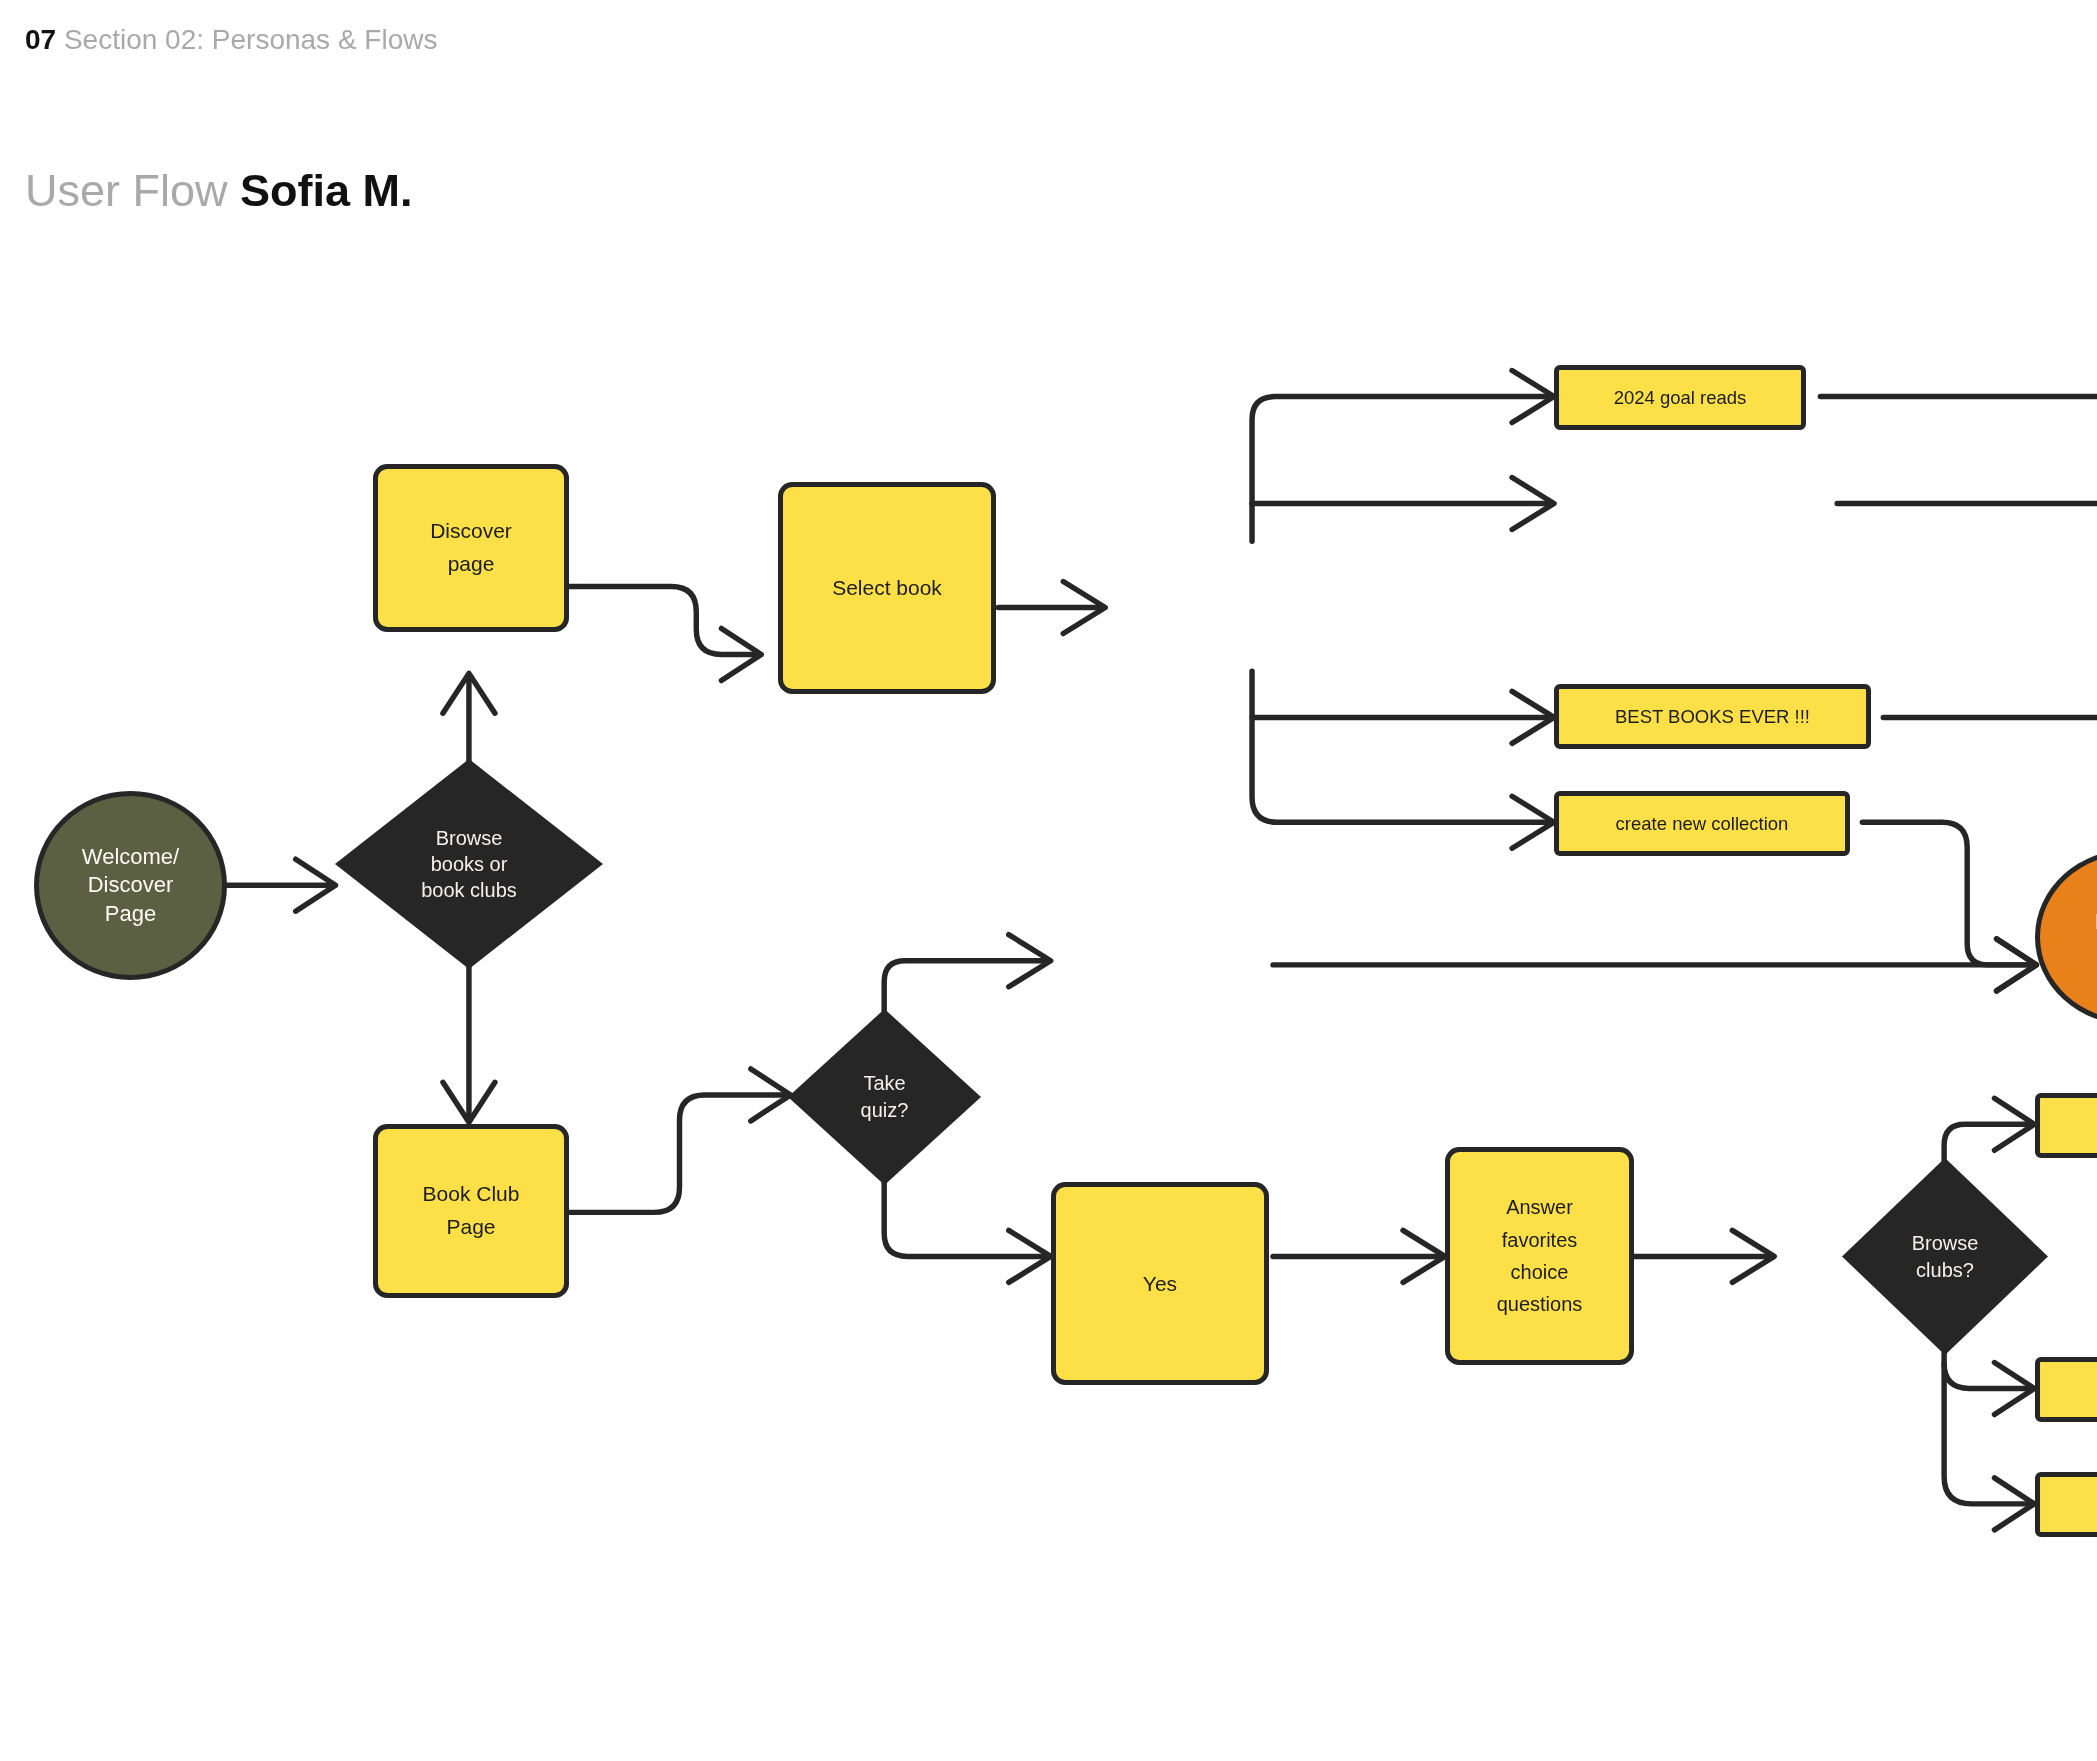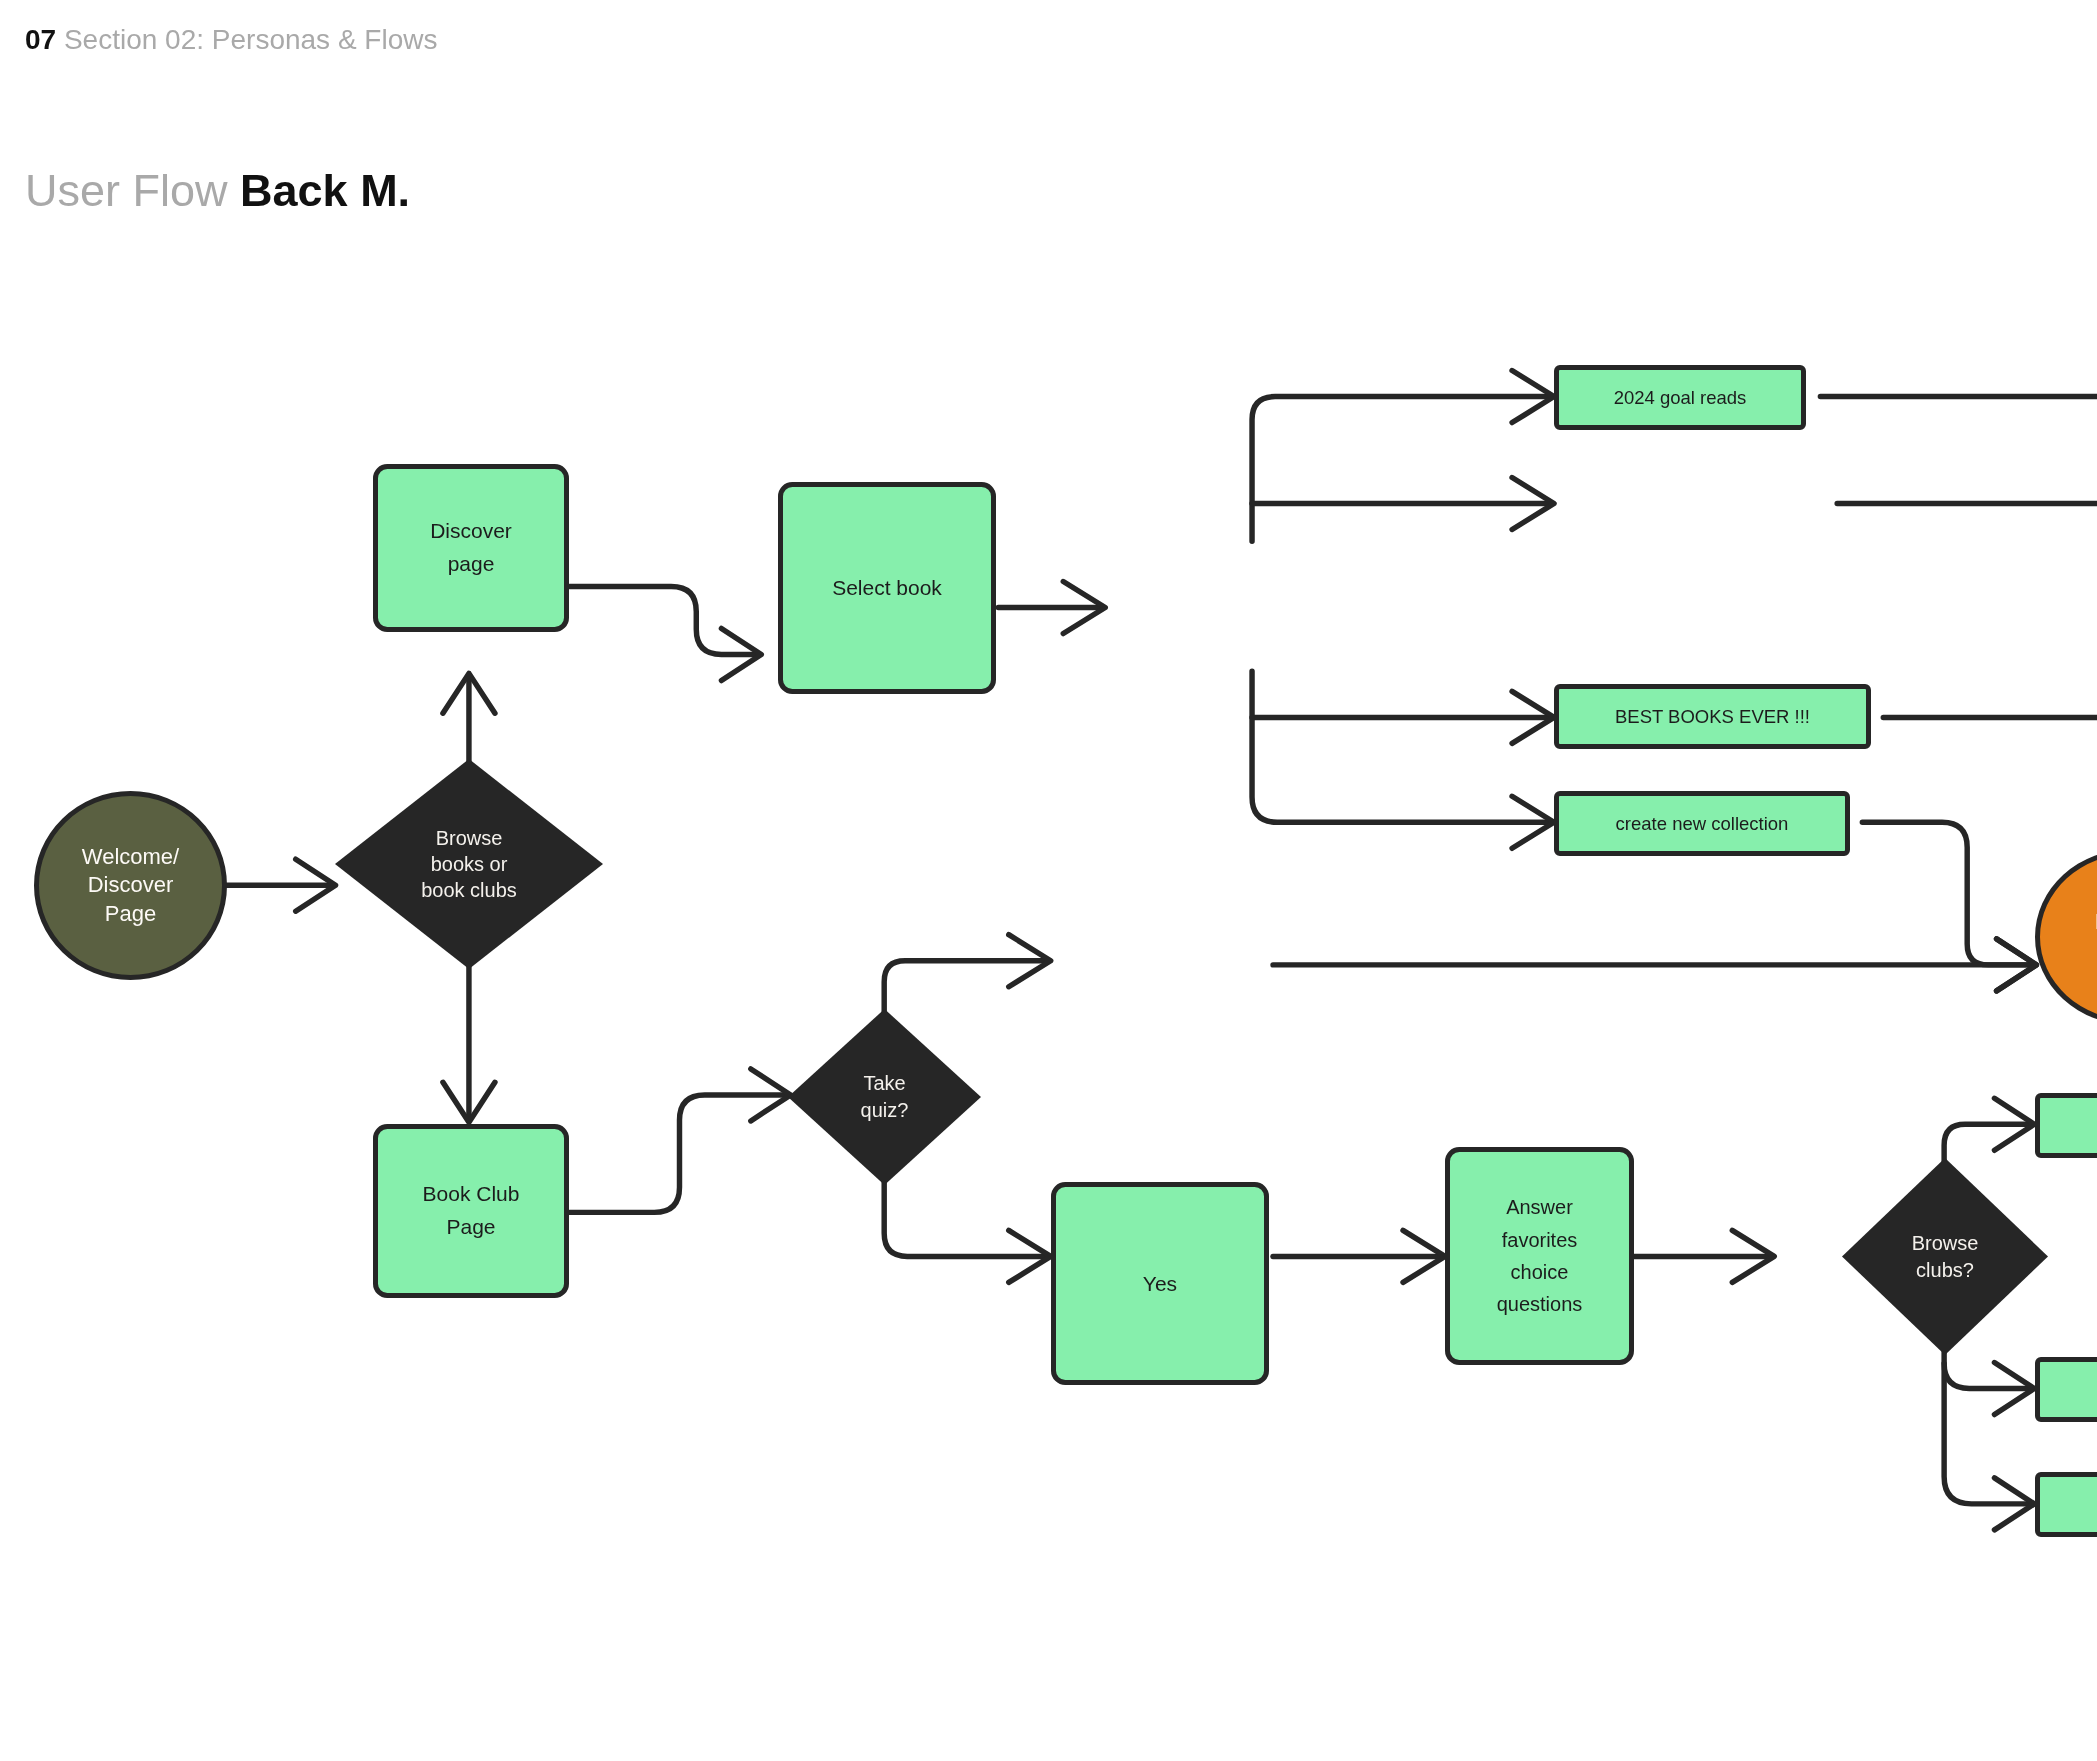--- a/index.html
+++ b/index.html
@@ -20,21 +20,21 @@
 
   .title{position:absolute;left:25px;top:168px;font-size:45px;line-height:1;white-space:nowrap;}
   .title .t1{color:#a9a9a9;font-weight:400;}
   .title .t2{color:#111111;font-weight:700;}
 
   
   .node{position:absolute;box-sizing:border-box;display:flex;align-items:center;
         justify-content:center;text-align:center;}
 
   .action{
-    background:#86efac;
+    background:#fde047;
     border:5.5px solid #262626;
     color:#1c1c1c;
   }
   .action.rsm{border-radius:14.3px;}
   .action.rsq{border-radius:5.9px;}
 
   .decision{
     background:#262626;color:#f4f1ec;
   }
   .decision .dlab{position:relative;z-index:2;}
@@ -58,21 +58,21 @@
 
 <div id="stage">
 
   <div class="hdr">
     <span class="num">07</span>
     <span class="sec">Section 02: Personas &amp; Flows</span>
   </div>
 
   <div class="title">
     <span class="t1">User Flow</span>
-    <span class="t2">Back M.</span>
+    <span class="t2">Sofia M.</span>
   </div>
 
   <svg class="edges" viewBox="0 0 7200 4200">
 
     <path class="ln" d="M 540 2110 H 790"></path>
     <path class="ah" d="M 705 2048 L 800 2110 L 705 2172"></path>
 
     <path class="ln" d="M 1118 1960 V 1620"></path>
     <path class="ah" d="M 1056 1700 L 1118 1605 L 1180 1700"></path>
 

